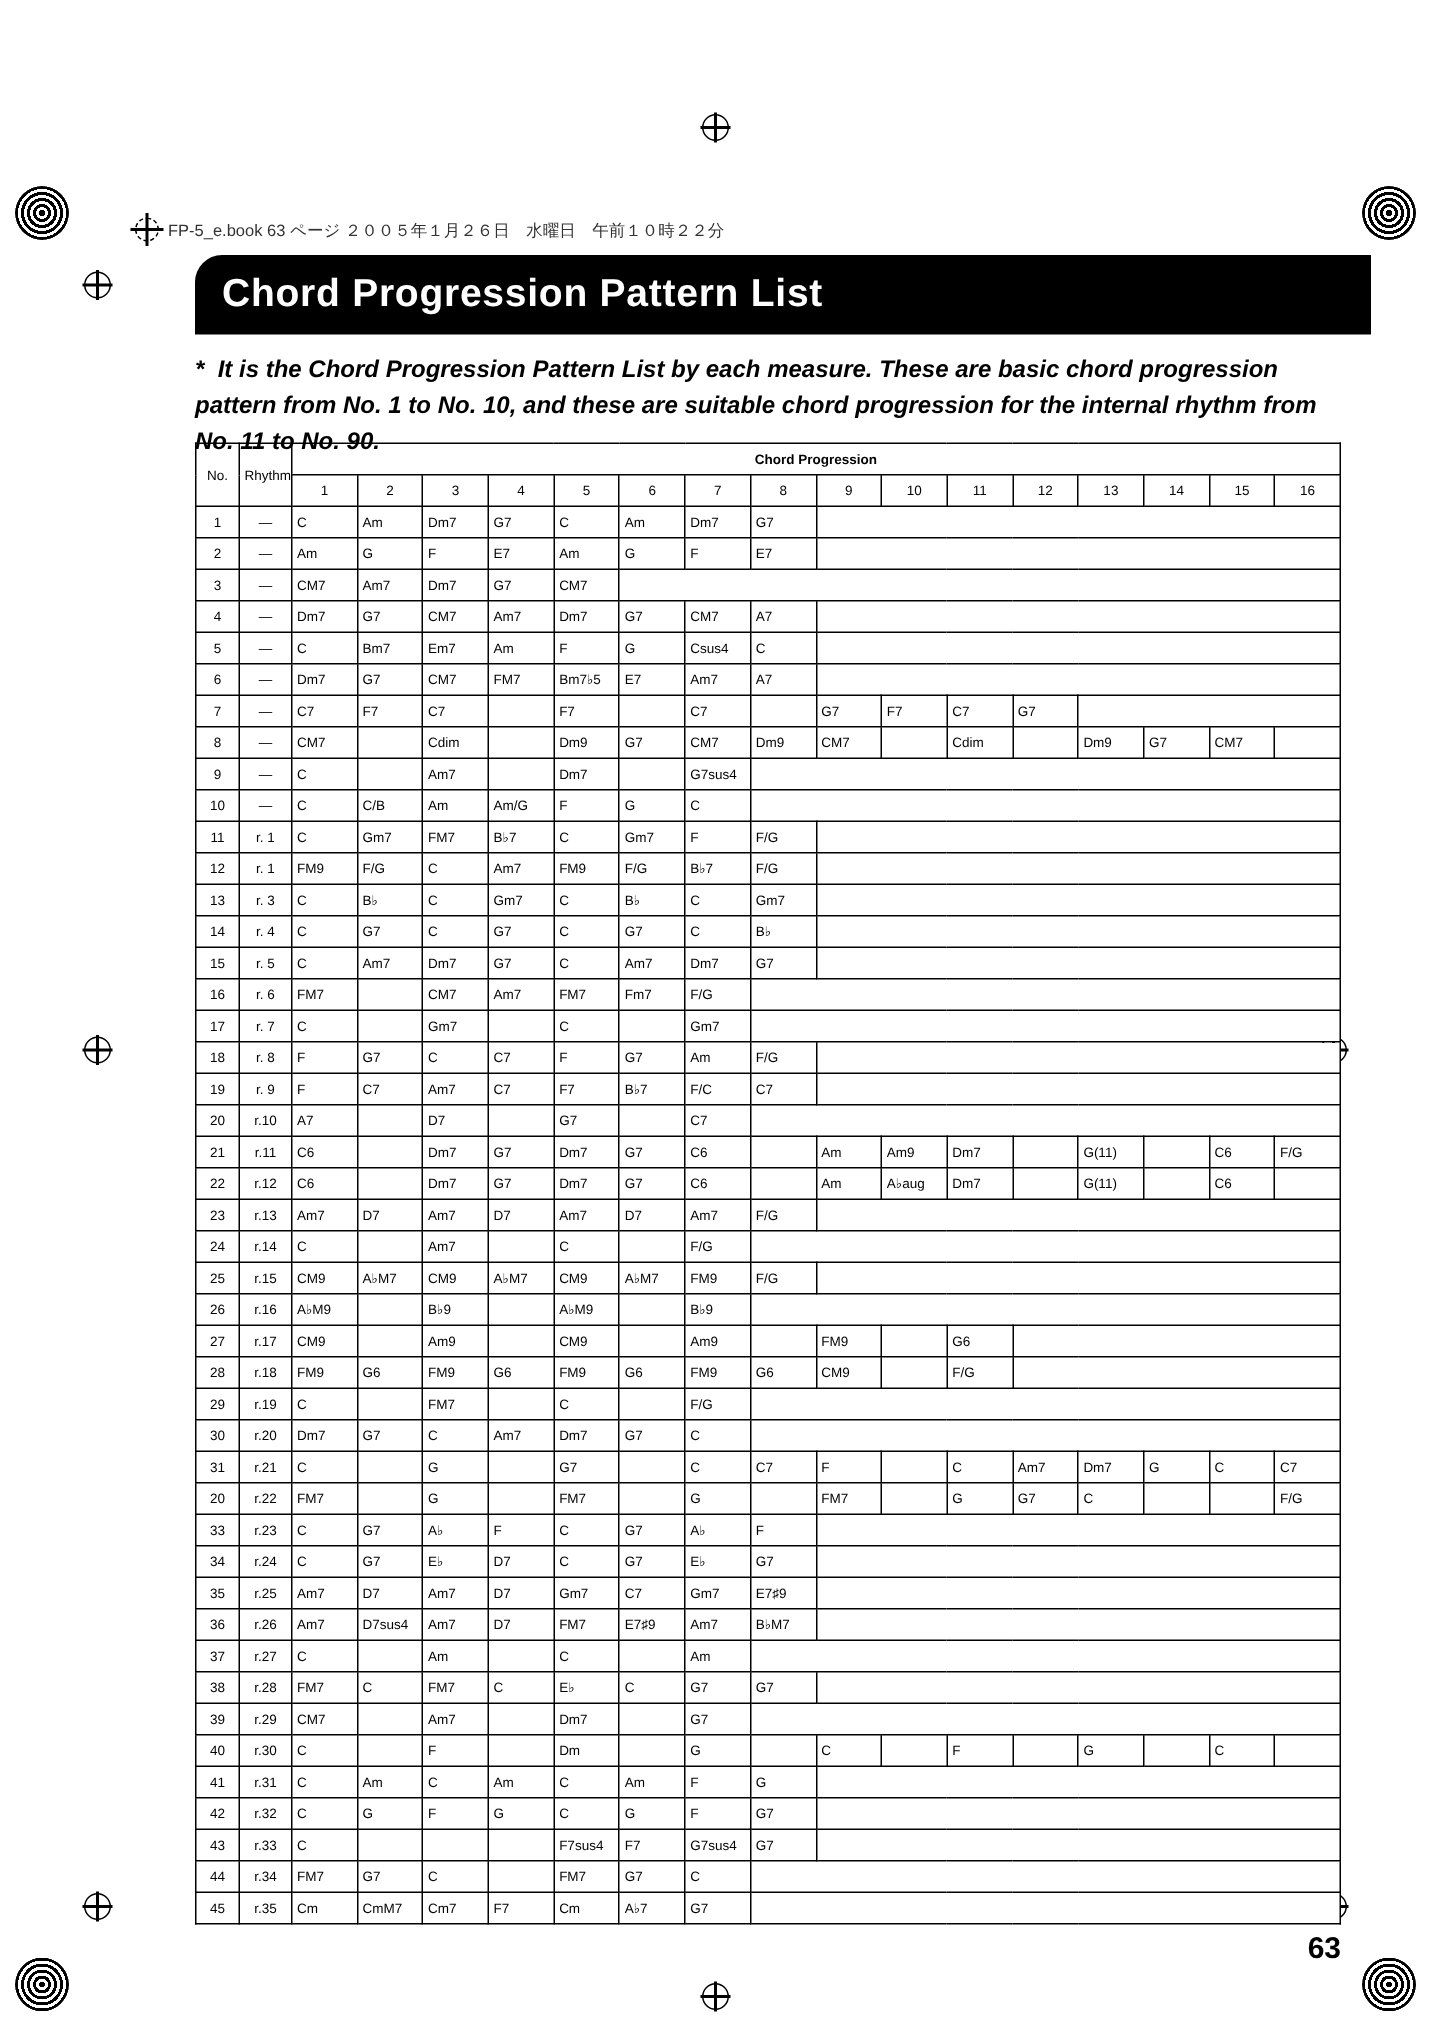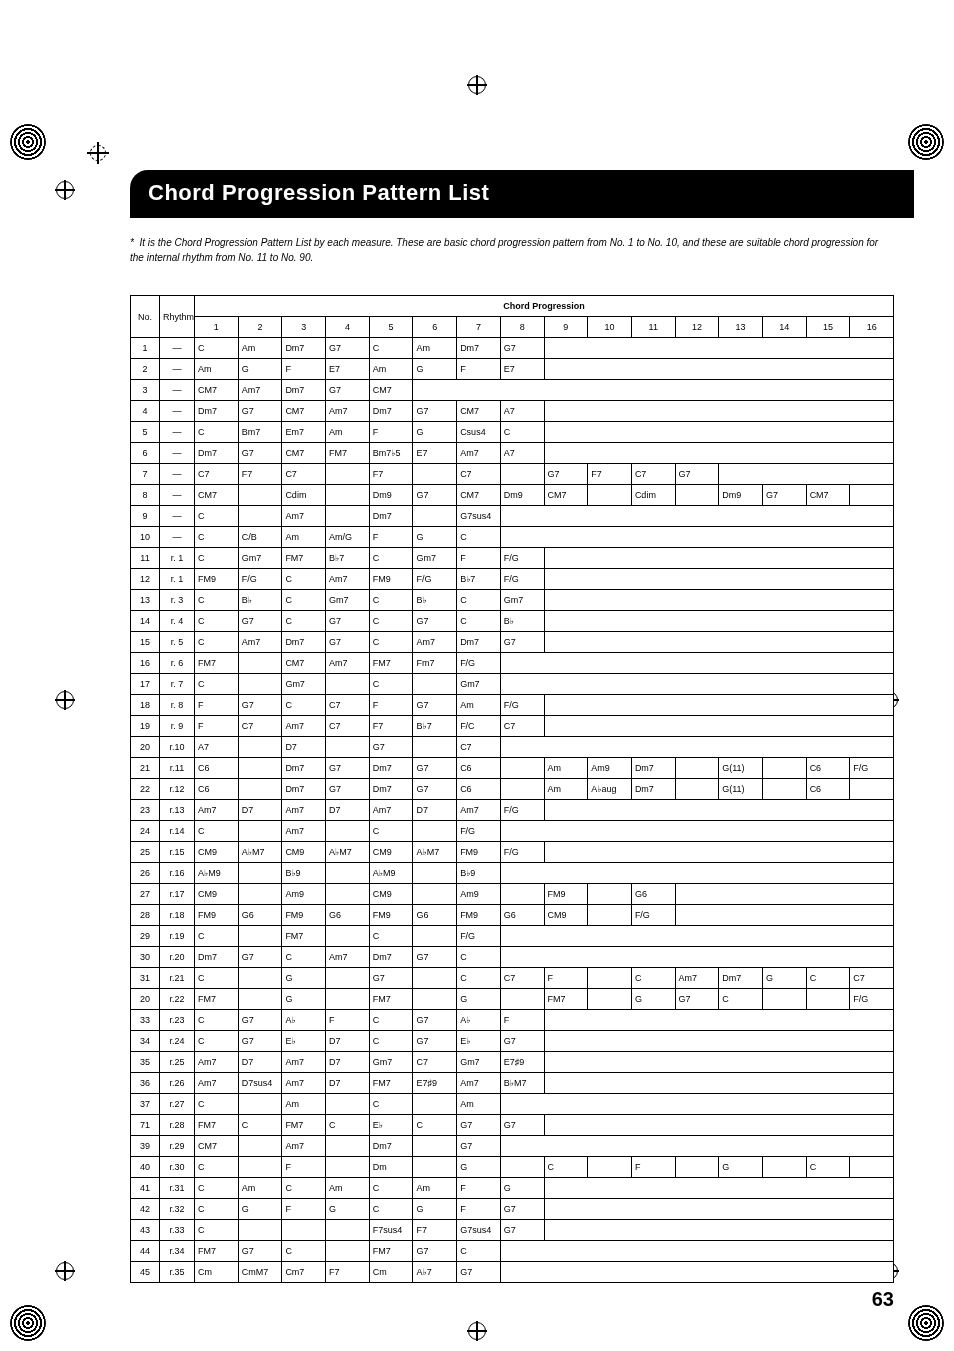--- a/index.html
+++ b/index.html
@@ -6,22 +6,22 @@
 .crosshair { width:20px; height:20px; position:absolute; }
 .crosshair:before,.crosshair:after { content:""; position:absolute; background:#000; }
 .crosshair:before { left:9px; top:0; width:2px; height:20px; }
 .crosshair:after { top:9px; left:0; height:2px; width:20px; }
 .crosshair .ring { position:absolute; width:16px; height:16px; border:1px solid #000; border-radius:50%; left:1px; top:1px; }
 .header-line { position:absolute; left:90px; top:145px; right:50px; display:flex; align-items:center; font-size:11px; color:#333; }
 .dotcircle { width:14px; height:14px; border:1px dashed #000; border-radius:50%; position:relative; margin-right:6px; flex:none; }
 .dotcircle:before,.dotcircle:after { content:""; position:absolute; background:#000; }
 .dotcircle:before { left:6px; top:-4px; width:2px; height:22px; }
 .dotcircle:after { top:6px; left:-4px; height:2px; width:22px; }
-.title-bar { position:absolute; left:130px; top:170px; right:40px; background:#000; color:#fff; padding:10px 18px 12px 18px; font-size:22px; font-weight:bold; border-top-left-radius:18px; letter-spacing:0.5px; }
-.intro { position:absolute; left:130px; top:235px; right:70px; font-size:10px; font-style:italic; line-height:1.5; }
+.title-bar { position:absolute; left:130px; top:170px; right:40px; background:#000; color:#fff; padding:10px 18px 12px 18px; font-size:26px; font-weight:bold; border-top-left-radius:18px; letter-spacing:0.5px; }
+.intro { position:absolute; left:130px; top:235px; right:70px; font-size:16px; font-style:italic; line-height:1.5;font-weight:bold; }
 .table-wrap { position:absolute; left:130px; top:295px; right:60px; }
 table { border-collapse:collapse; width:100%; table-layout:fixed; }
 th,td { border:1px solid #000; font-size:9px; padding:2px 3px; text-align:left; vertical-align:middle; height:16px; overflow:hidden; white-space:nowrap; }
 th { font-weight:normal; text-align:center; }
 th.chord-head { text-align:center; font-weight:bold;margin-left:16px; }
 .col-no { width:22px; text-align:center; }
 .col-rhy { width:28px; text-align:center; }
 .page-num { position:absolute; right:60px; bottom:40px; font-size:20px; font-weight:bold; }
 .corner-circle { position:absolute; width:36px; height:36px; border-radius:50%; background:repeating-radial-gradient(circle,#000,#000 2px,#fff 2px,#fff 4px); }
 </style>
@@ -53,20 +53,21 @@
   </div>
 <div class="crosshair" style="left:55px; bottom:70px;">
     <div class="ring"></div>
   </div>
 <div class="crosshair" style="right:55px; bottom:70px;">
     <div class="ring"></div>
   </div>
 
 <div class="header-line">
   <span class="dotcircle"></span>
+  <span>FP-5_e.book 63 ページ ２００５年１月２６日　水曜日　午前１０時２２分</span>
 </div>
 
 <div class="title-bar">
   <span>Chord Progression Pattern List</span>
 </div>
 
 <div class="intro">
   <span>*</span>&nbsp;
   <span>It is the Chord Progression Pattern List by each measure. These are basic chord progression pattern from No. 1 to No. 10, and these are suitable chord progression for the internal rhythm from No. 11 to No. 90.</span>
 </div>
@@ -606,21 +607,21 @@
           <td>C</td>
           <td></td>
           <td>Am</td>
           <td></td>
           <td>C</td>
           <td></td>
           <td>Am</td>
           <td colspan="9" style="border-left: 1px solid rgb(0, 0, 0); background: rgb(255, 255, 255);"></td>
         </tr>
         <tr>
-          <td class="col-no">71</td>
+          <td class="col-no">38</td>
           <td class="col-rhy">r.28</td>
           <td>FM7</td>
           <td>C</td>
           <td>FM7</td>
           <td>C</td>
           <td>E♭</td>
           <td>C</td>
           <td>G7</td>
           <td>G7</td>
           <td colspan="8" style="border-left: 1px solid rgb(0, 0, 0); background: rgb(255, 255, 255);"></td>

